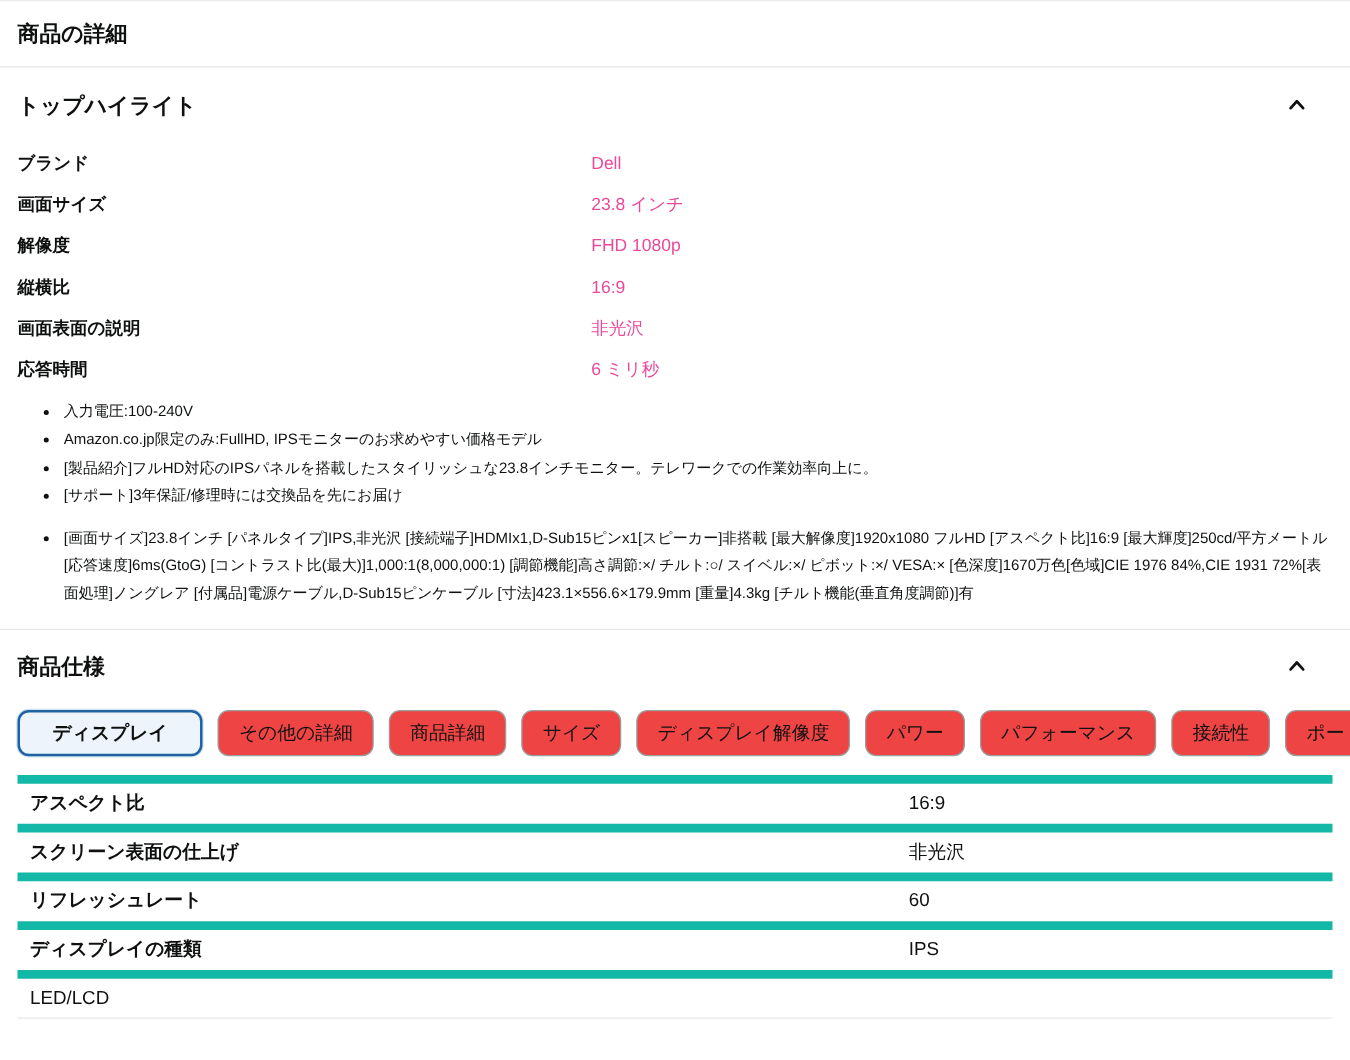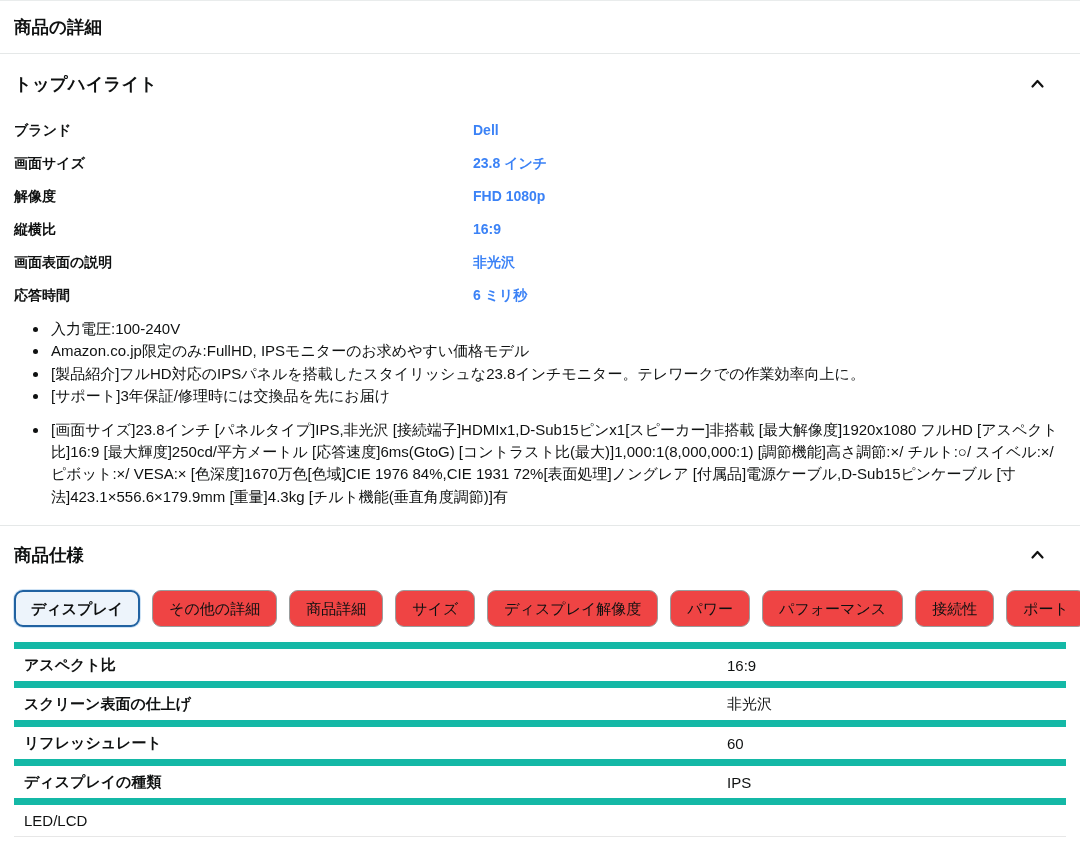--- a/index.html
+++ b/index.html
@@ -24,42 +24,42 @@
     background: none; border: none; padding: 2px; margin-right: 18px;
     cursor: pointer; line-height: 0;
   }
 
   .kv-list { margin-top: 26px; }
   .kv-row {
     display: grid; grid-template-columns: 459px 1fr;
     font-size: 14px; line-height: 20px; margin-bottom: 13px;
   }
   .kv-label { font-weight: 700; }
-  .kv-value { font-weight: 700; color: #3b82f6; }
+  .kv-value { font-weight: 400; color: #ec4899; }
 
   .bullets {
     margin: 10px 0 0 0; padding-left: 35px;
-    font-size: 15px; line-height: 22.4px; color: #0F1111;
+    font-size: 12px; line-height: 22.4px; color: #0F1111;
   }
   .bullets li { padding-left: 2px; }
   .bullets li.long { margin-top: 11px; }
 
   .tabs { display: flex; gap: 12px; margin-top: 25px; }
   .tab {
     font-family: inherit; font-size: 15px; color: #0F1111;
     background: #ef4444; border: 1px solid #999d9d; border-radius: 9px;
     height: 37px; padding: 0 16px; line-height: 35px; cursor: pointer;
     white-space: nowrap;
   }
   .tab.selected {
     font-weight: 700;
     background: #edf4fb;
     border: 2px solid #2162a1;
     box-shadow: 0 0 0 1px #cfe3f5;
-    padding: 0 15px; line-height: 33px;
+    padding: 0 26px; line-height: 33px;
   }
 
   .spec-table { margin-top: 15px; }
   .spec-row {
     display: grid; grid-template-columns: 703px 1fr; align-items: center;
     height: 39px; padding-left: 10px;
     border-top: 7px solid #14b8a6;
     font-size: 15px;
   }
   .spec-row:last-child { border-bottom: 1px solid #e7e7e7; }

